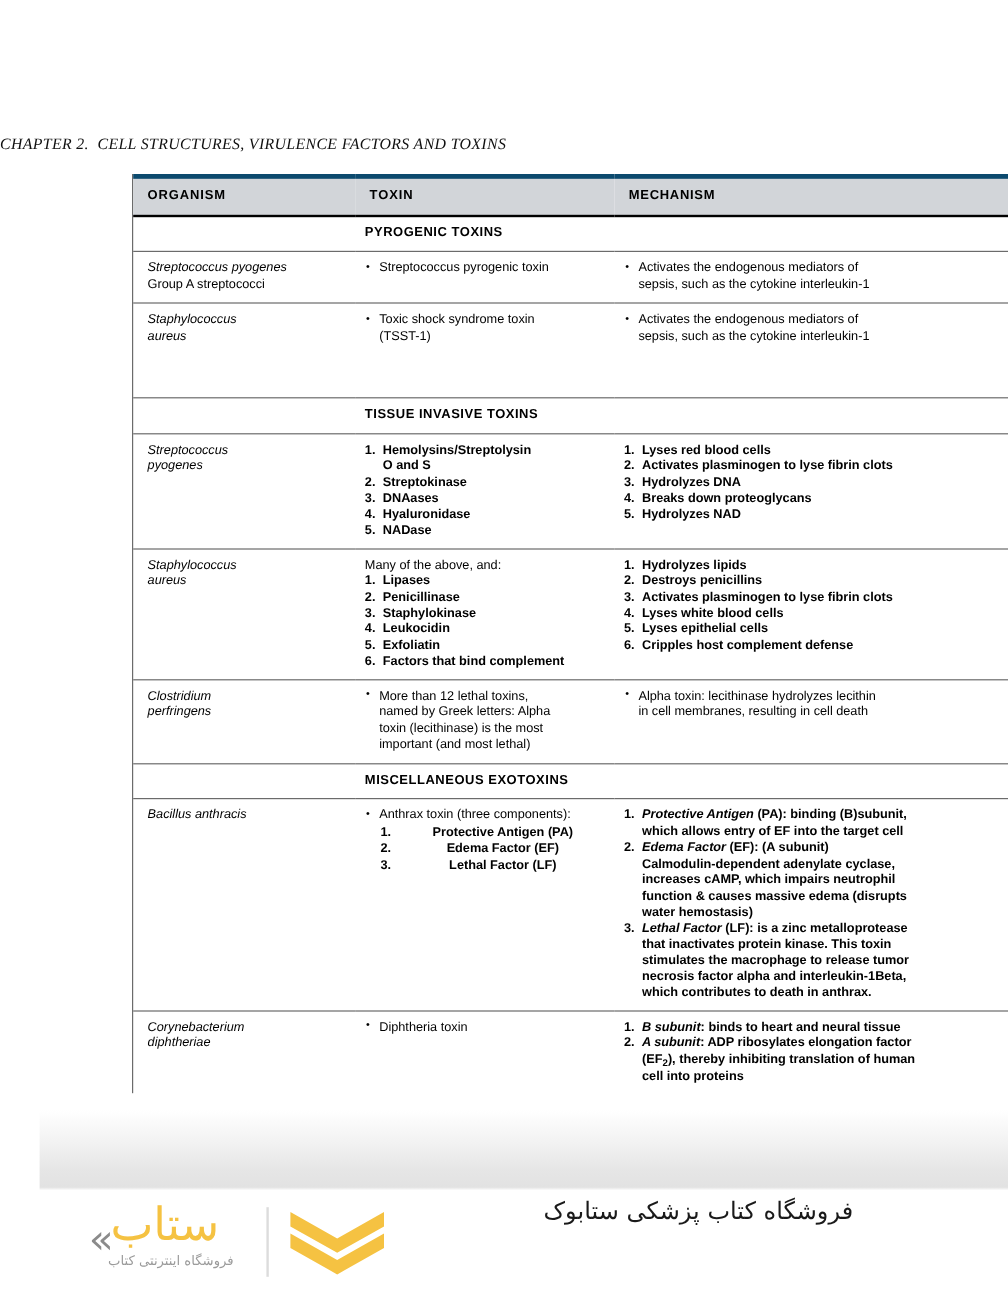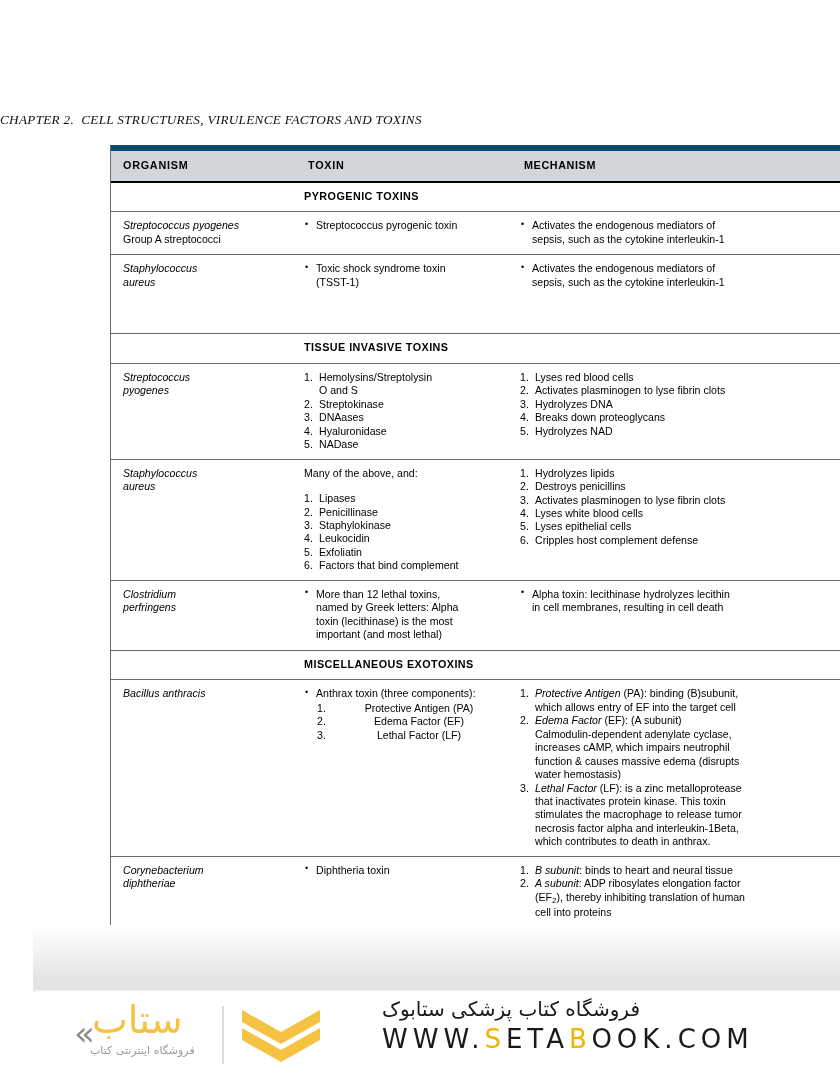--- a/index.html
+++ b/index.html
@@ -45,21 +45,21 @@
     table-layout: fixed;
     font-size: 10.6px;
     line-height: 1.27;
   }
   table.tbl col.c-org { width: 185px; }
   table.tbl col.c-tox { width: 216px; }
   table.tbl col.c-mec { width: 359px; }
 
   thead th {
     background: #d2d5d9;
-    border-top: 6px solid #0c4a6e;
+    border-top: 4px solid #0c4a6e;
     border-bottom: 2px solid #000;
     font-size: 10.8px;
     font-weight: bold;
     letter-spacing: 0.75px;
     text-align: left;
     padding: 8px 0 8px 12px;
     vertical-align: middle;
   }
   thead th.mec { letter-spacing: 0.6px; }
 
@@ -110,37 +110,38 @@
     top: -0.5px;
     font-size: 9px;
   }
 
   
   ol.nl {
     margin: 0;
     padding: 0;
     list-style: none;
     counter-reset: nli;
+    font-weight: bold;
   }
   ol.nl > li {
     position: relative;
     padding-left: 15px;
     margin: 0;
     white-space: pre-line;
     counter-increment: nli;
   }
   ol.nl > li::before {
     content: counter(nli) ".";
     position: absolute;
     left: 0;
     top: 0;
   }
   ol.nl.indent { margin-left: 13px; text-align: center; }
 
-  .plain-lead { white-space: pre-line; margin-bottom: 12px; }
+  .plain-lead { white-space: pre-line; margin-bottom: 0; }
   .it { font-style: italic; }
   .sub { font-size: 0.76em; vertical-align: -0.26em; }
 
   
   .fig-caption {
     position: absolute;
     top: 893px;
     left: 100px;
     font-family: "Liberation Serif", serif;
     font-weight: bold;
@@ -224,23 +225,23 @@
     position: absolute;
     left: 168px;
     top: 10px;
     width: 82px;
     height: 56px;
   }
   .logo-mark svg { display: block; }
 
   .site-block {
     position: absolute;
-    right: 38px;
+    right: 48px;
     top: 4px;
-    text-align: left;
+    text-align: center;
     width: 420px;
   }
   .site-persian {
     font-family: "DejaVu Sans", sans-serif;
     direction: rtl;
     font-size: 20px;
     color: #1a1a1a;
     line-height: 1.3;
     margin-bottom: 2px;
   }
@@ -478,18 +479,15 @@
     <div class="logo-mark">
       <svg width="82" height="56" viewBox="0 0 82 56" xmlns="http://www.w3.org/2000/svg">
         <path d="M2 2 L41 24 L80 2 L80 14 L41 36 L2 14 Z" fill="#f5c242"></path>
         <path d="M2 20 L41 42 L80 20 L80 32 L41 54 L2 32 Z" fill="#f5c242"></path>
       </svg>
     </div>
   </div>
 
   <div class="site-block">
     <div class="site-persian">فروشگاه کتاب پزشکی ستابوک</div>
-    <div class="site-url">
-      <span>WWW.</span><span class="hl">S</span><span>ETA</span><span class="hl">B</span><span>OOK.COM</span>
-    </div>
   </div>
 
 </div>
 
 </body></html>

